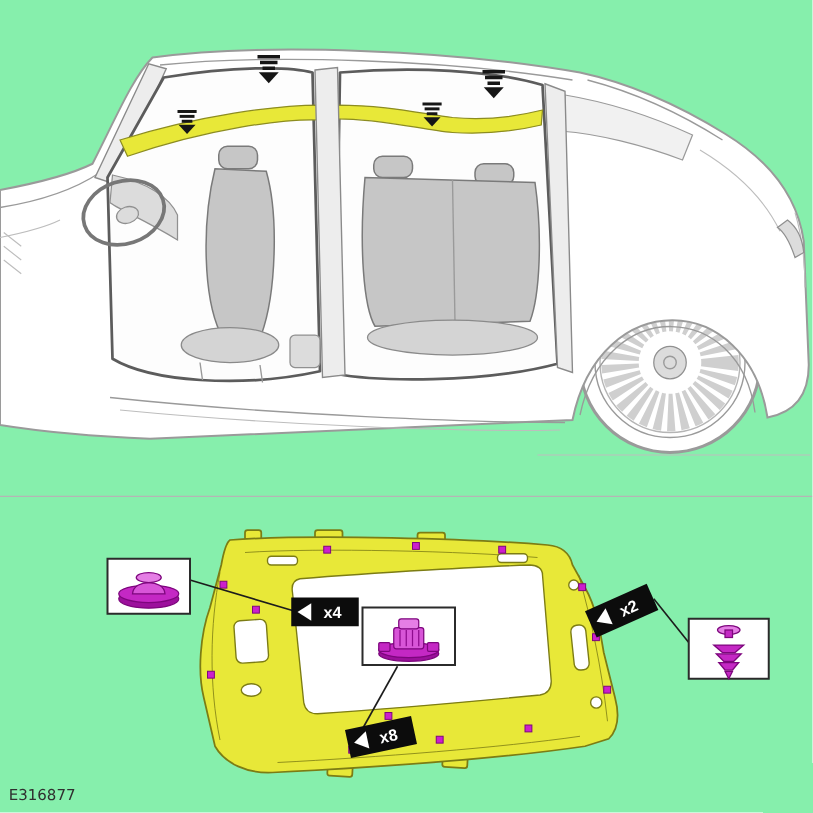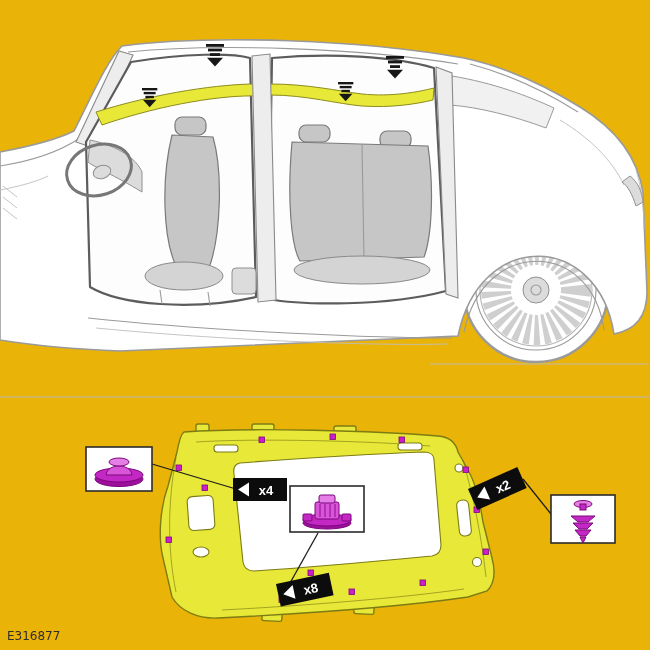--- a/index.html
+++ b/index.html
@@ -1,16 +1,16 @@
 <!DOCTYPE html>
 <html style="--headliner-yellow: #e8e838; --headliner-outline: #7c7c14; --fastener-magenta: #cc1fcc; --fastener-magenta-dark: #7d067d; --car-line: #9a9a9a; --label-black: #0c0c0c;"><head>
 <meta charset="utf-8">
 <style>
   html,body{margin:0;padding:0;background:#ffffff;}
-  .page{position:relative;width:650px;height:650px;background:#eab308;overflow:hidden;
+  .page{position:relative;width:650px;height:650px;background:#86efac;overflow:hidden;
         font-family:"Liberation Sans",sans-serif;}
   svg{position:absolute;left:0;top:0;}
 
   
   .car-o{fill:#ffffff;stroke:var(--car-line,#9a9a9a);stroke-width:1.6;}
   .car-l{fill:none;stroke:var(--car-line,#9a9a9a);stroke-width:1.1;}
   .car-l2{fill:none;stroke:#bdbdbd;stroke-width:.9;}
   .opening{fill:#fdfdfd;stroke:#5c5c5c;stroke-width:2.2;stroke-linejoin:round;}
   .pillar{fill:#ededed;stroke:#8a8a8a;stroke-width:1.1;}
   .glass{fill:#f1f1f1;stroke:#9a9a9a;stroke-width:1;}

